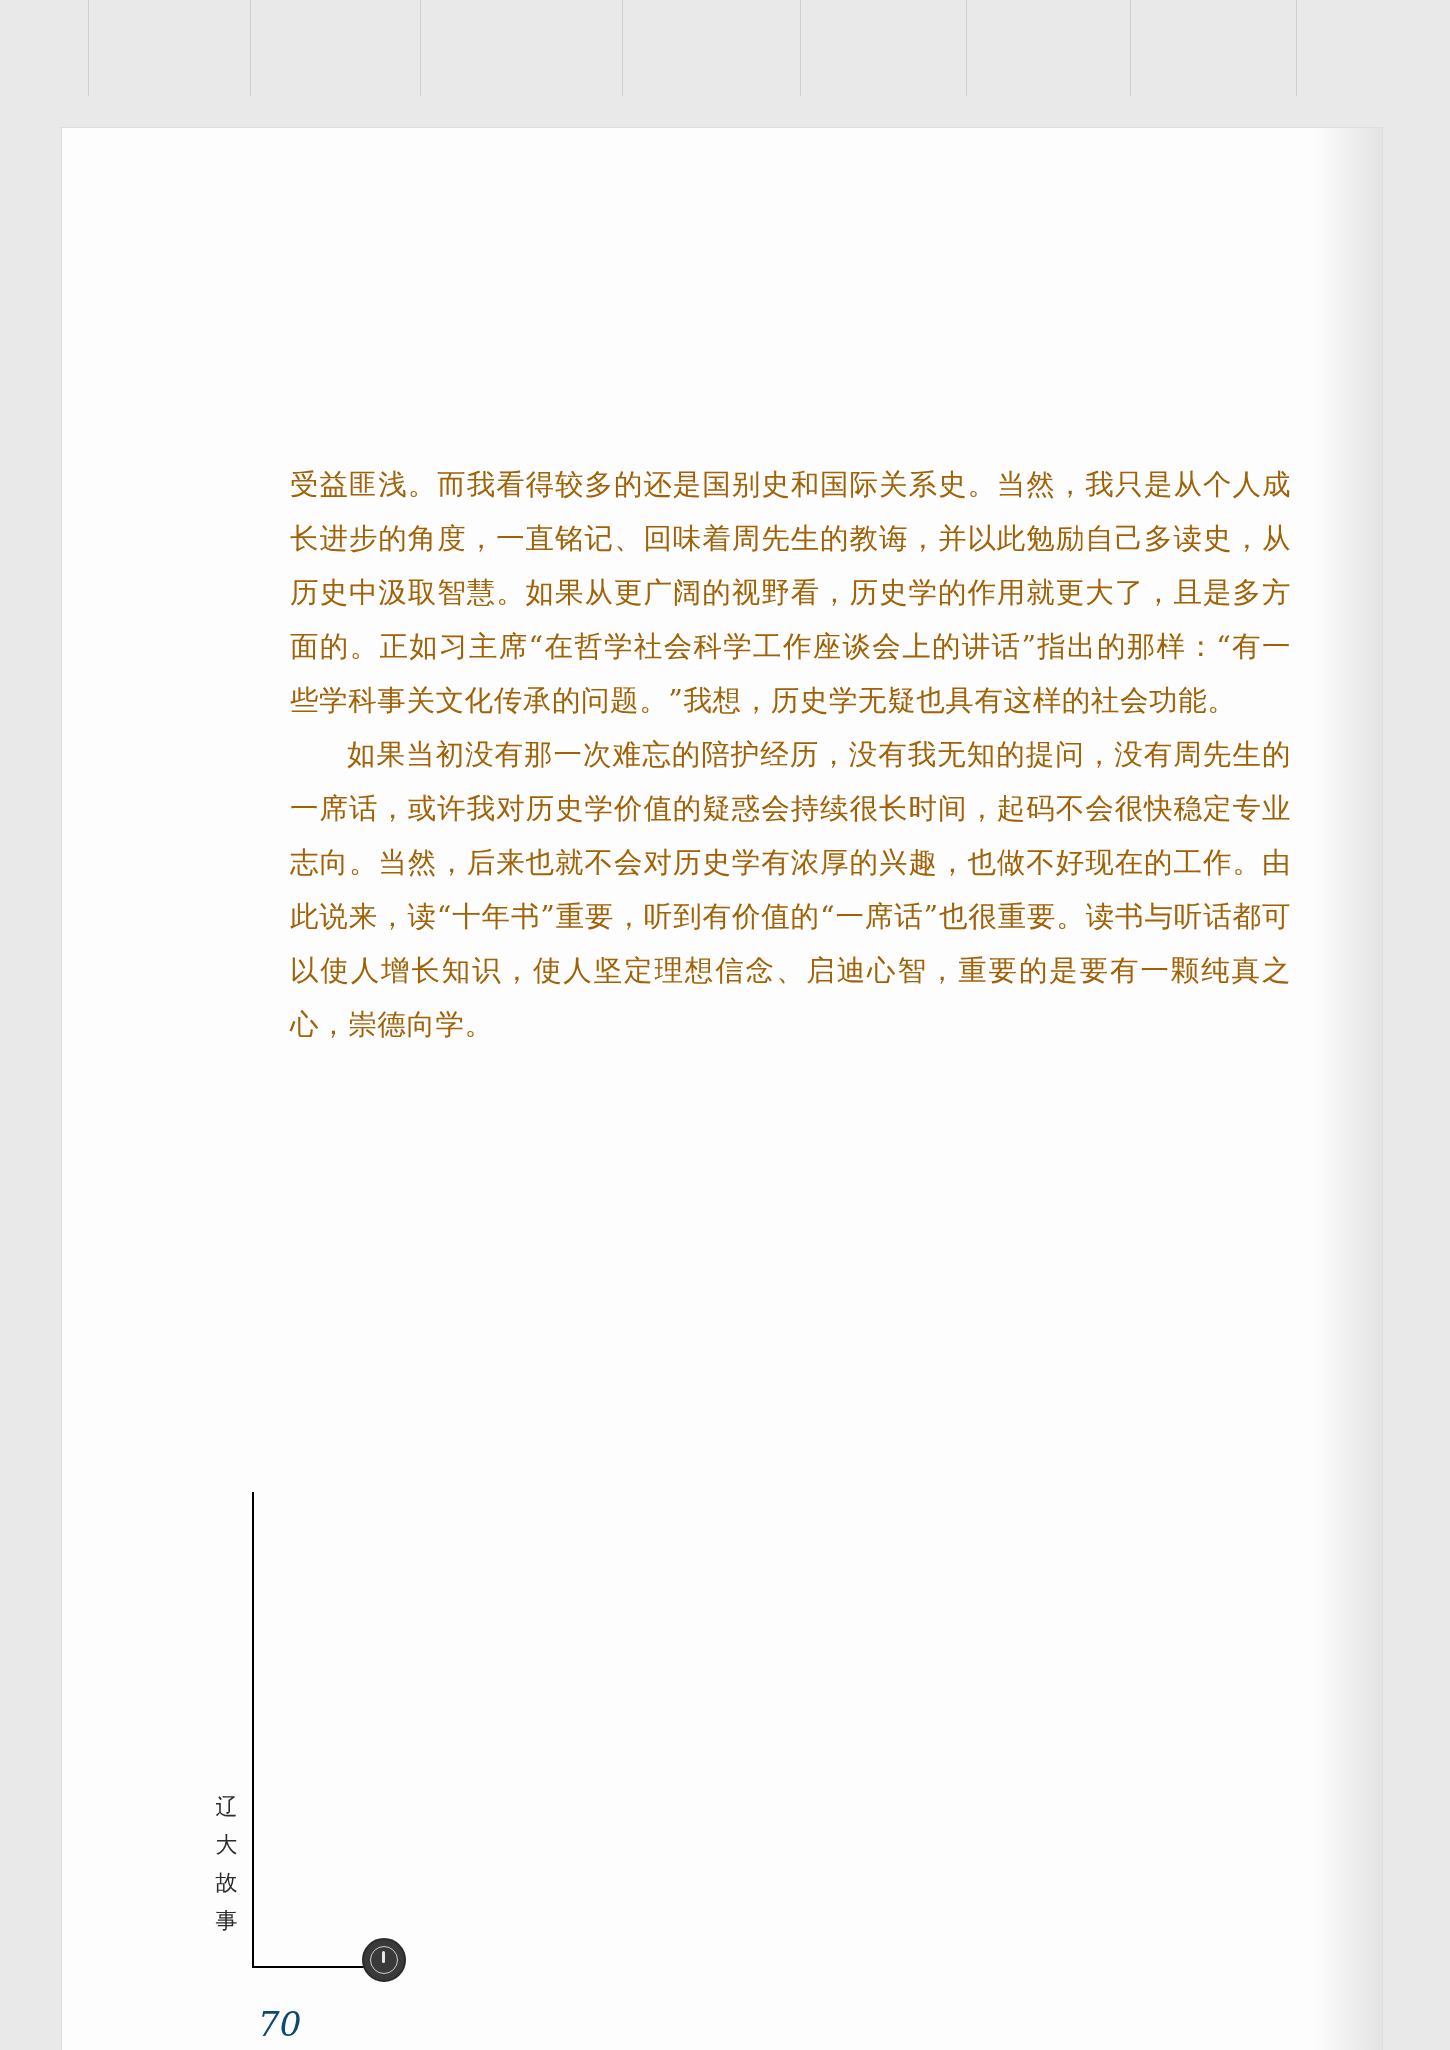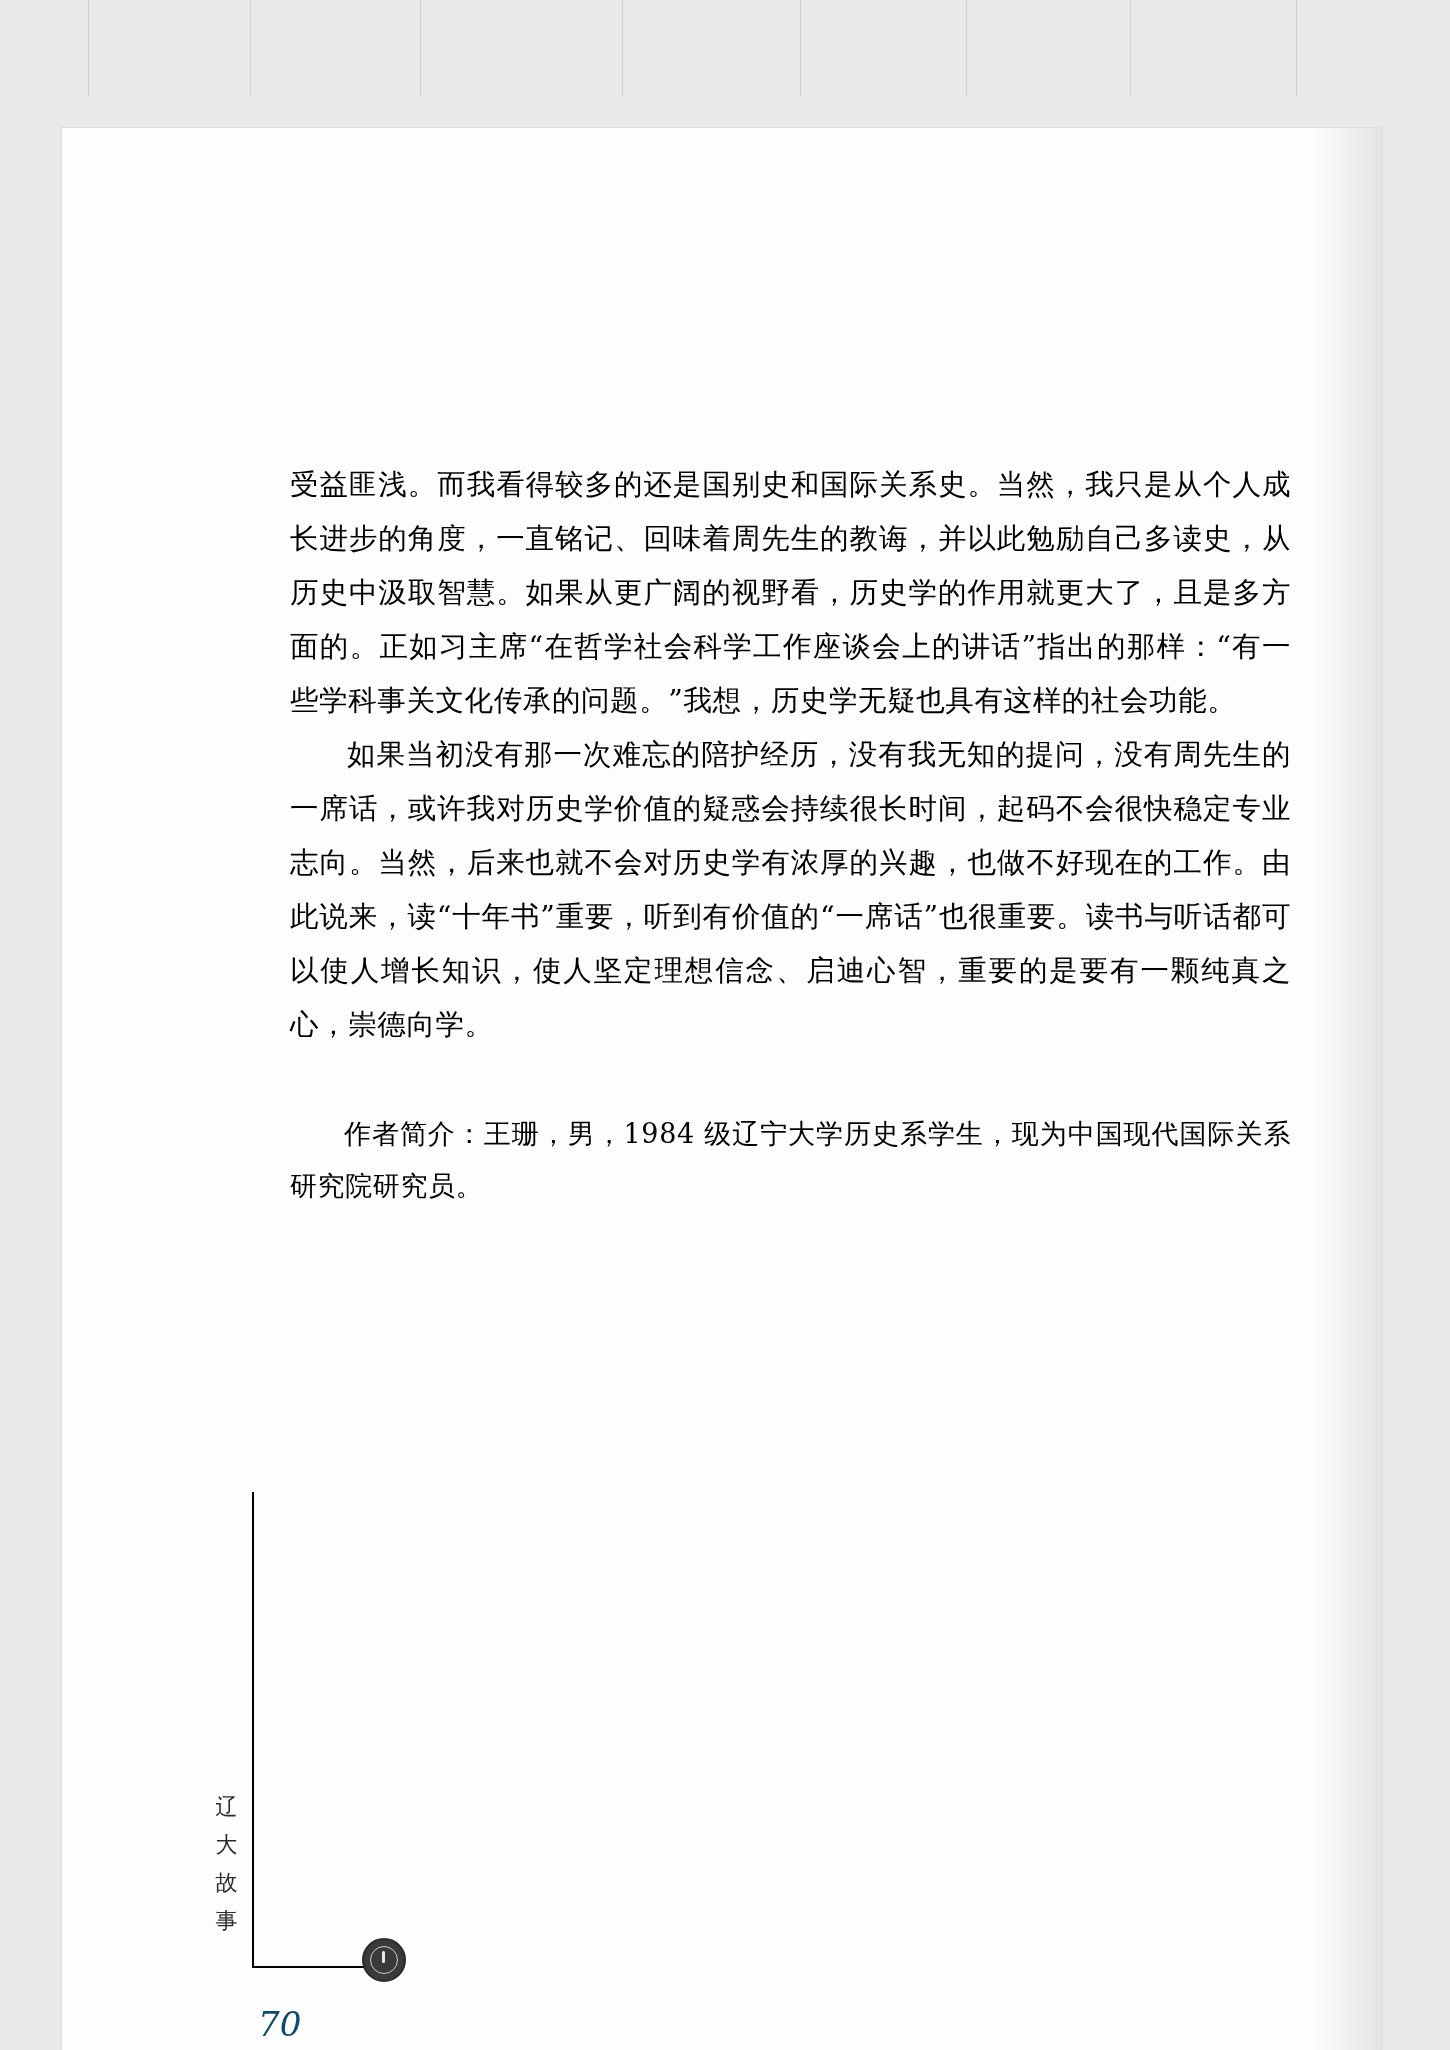--- a/index.html
+++ b/index.html
@@ -54,21 +54,21 @@
   #text-column {
     position: absolute;
     left: 228px;
     top: 330px;
     width: 1010px;
   }
 
   .para {
     font-size: 28.5px;
     line-height: 54px;
-    color: #000000;
+    color: #a16207;
     text-align: justify;
     text-justify: inter-character;
     letter-spacing: 0.6px;
     margin: 0 9px 0 0;
   }
   .para.indent {
     text-indent: 2em;
   }
   .para + .para {
     margin-top: 0px;
@@ -171,23 +171,20 @@
   <div class="scan-line" style="left:966px; height:96px;"></div>
   <div class="scan-line" style="left:1130px;height:96px;"></div>
   <div class="scan-line" style="left:1296px;height:96px;"></div>
 
   <div id="page-sheet">
 
     <div id="text-column">
       <p class="para">受益匪浅。而我看得较多的还是国别史和国际关系史。当然，我只是从个人成长进步的角度，一直铭记、回味着周先生的教诲，并以此勉励自己多读史，从历史中汲取智慧。如果从更广阔的视野看，历史学的作用就更大了，且是多方面的。正如习主席“在哲学社会科学工作座谈会上的讲话”指出的那样：“有一些学科事关文化传承的问题。”我想，历史学无疑也具有这样的社会功能。</p>
       <p class="para indent">如果当初没有那一次难忘的陪护经历，没有我无知的提问，没有周先生的一席话，或许我对历史学价值的疑惑会持续很长时间，起码不会很快稳定专业志向。当然，后来也就不会对历史学有浓厚的兴趣，也做不好现在的工作。由此说来，读“十年书”重要，听到有价值的“一席话”也很重要。读书与听话都可以使人增长知识，使人坚定理想信念、启迪心智，重要的是要有一颗纯真之心，崇德向学。</p>
 
-      <div id="bio-block">
-        <p class="para indent">作者简介：王珊，男，1984 级辽宁大学历史系学生，现为中国现代国际关系研究院研究员。</p>
-      </div>
     </div>
 
     <div id="corner-rule-v"></div>
     <div id="corner-rule-h"></div>
 
     <div id="running-head">
       <span>辽</span>
       <span>大</span>
       <span>故</span>
       <span>事</span>

